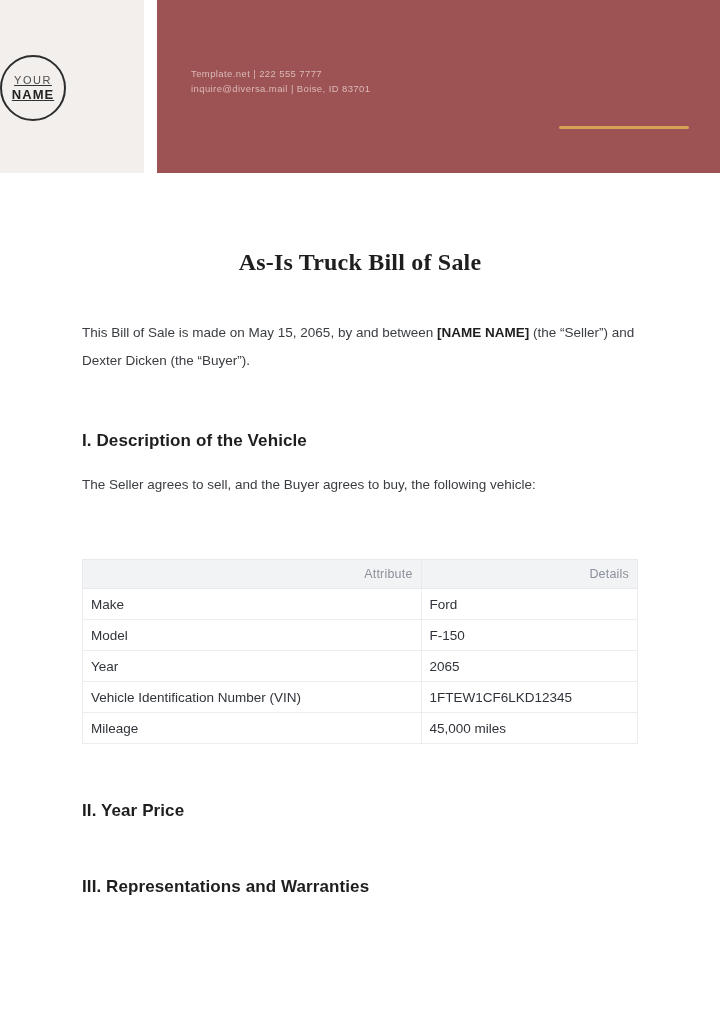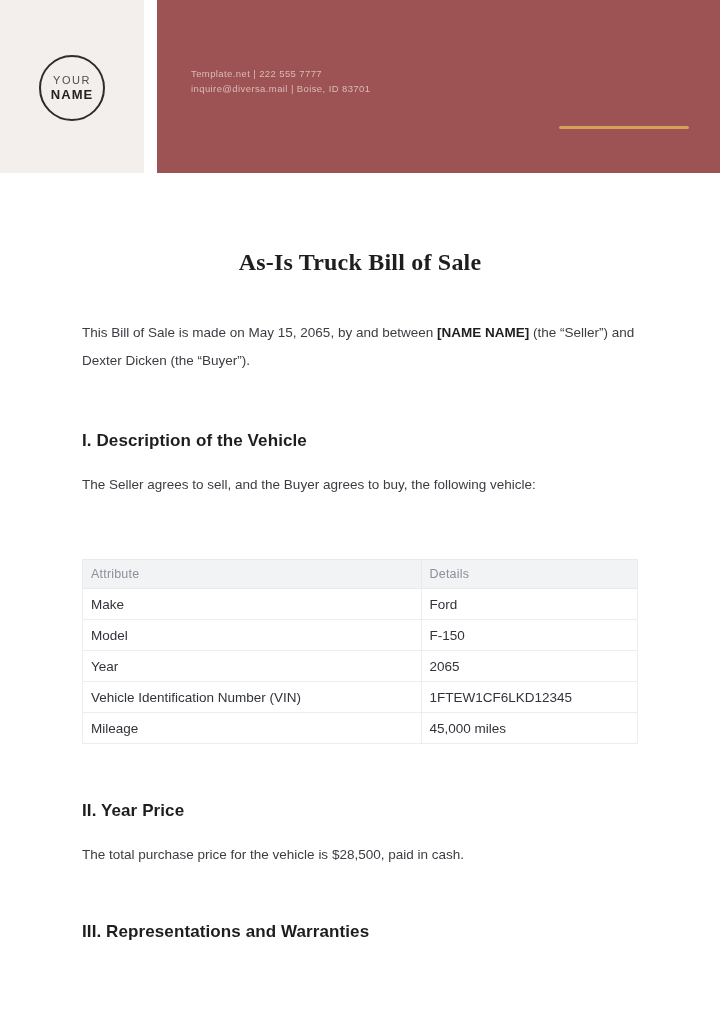--- a/index.html
+++ b/index.html
@@ -11,22 +11,23 @@
     color: #2f3237;
     overflow: hidden;
   }
   .page { width: 720px; height: 1016px; position: relative; background: #ffffff; }
 
   
   .header { display: flex; height: 173px; width: 100%; }
   .header-left {
     width: 144px; height: 100%;
     background: #f2efed;
-    display: flex; align-items: center; justify-content: center;
+    display: flex; align-items: center; justify-content: flex-start;
     flex: 0 0 auto;
+    text-decoration: underline;
   }
   .header-gap { width: 13px; height: 100%; background: #ffffff; flex: 0 0 auto; }
   .header-right { flex: 1 1 auto; background: #9d5354; position: relative; }
 
   .logo-circle {
     width: 62px; height: 62px;
     border: 2px solid #2d2d2d; border-radius: 50%;
     display: flex; flex-direction: column; align-items: center; justify-content: center;
     background: transparent;
     margin-top: 2px;
@@ -83,21 +84,21 @@
     margin-top: 63px;
     width: 100%;
     border-collapse: collapse;
     font-size: 13.5px;
   }
   .vehicle-table th {
     background: #f2f3f5;
     color: #8b909a;
     font-weight: 500;
     font-size: 12.5px;
-    text-align: left;
+    text-align: right;
     padding: 7px 8px;
     border: 1px solid #e8eaee;
     letter-spacing: 0.2px;
   }
   .vehicle-table td {
     background: #ffffff;
     color: #30343a;
     padding: 7px 8px;
     border: 1px solid #ebedf0;
     height: 16px;
@@ -168,18 +169,17 @@
             <td>1FTEW1CF6LKD12345</td>
           </tr>
           <tr>
             <td>Mileage</td>
             <td>45,000 miles</td>
           </tr>
         </tbody>
     </table>
 
     <h2 class="section-heading heading-ii">II. Year Price</h2>
-    <p class="section-body">The total purchase price for the vehicle is $28,500, paid in cash.</p>
 
     <h2 class="section-heading heading-iii">III. Representations and Warranties</h2>
 
   </div>
 </div>
 
 </body></html>

